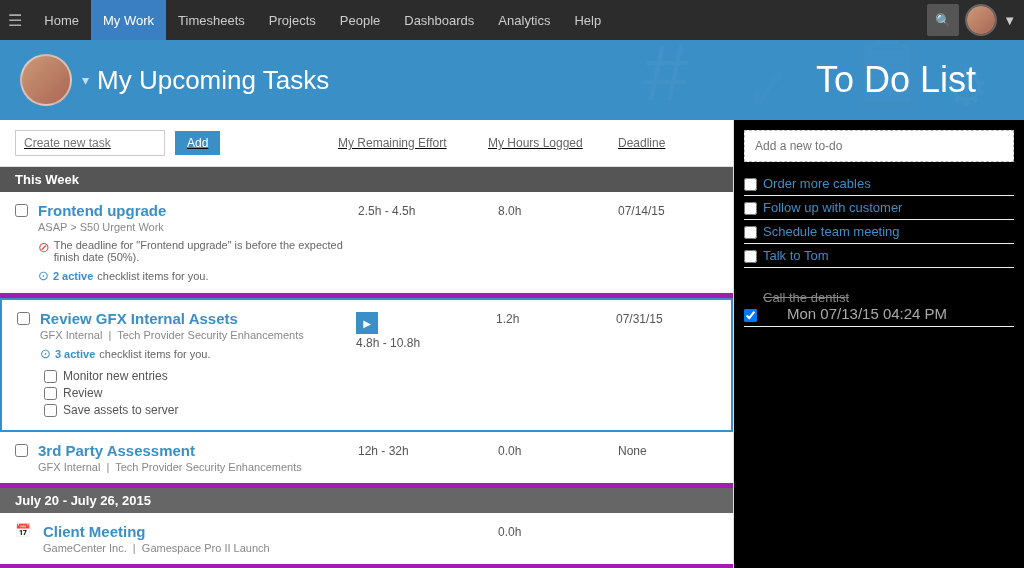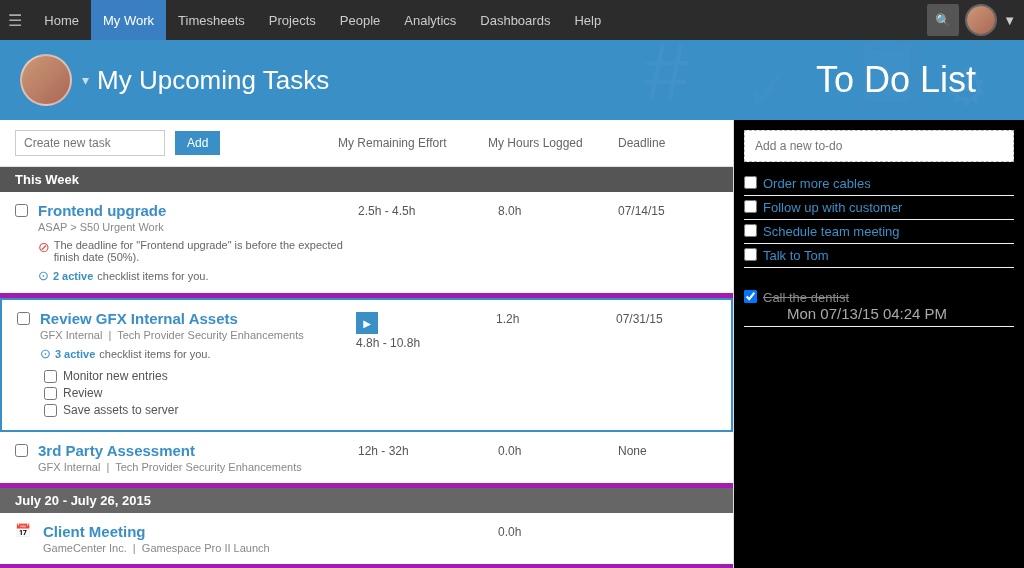--- a/index.html
+++ b/index.html
@@ -21,21 +21,21 @@
     .header-avatar { width: 52px; height: 52px; border-radius: 50%; background: linear-gradient(135deg, #c97, #a65); margin-right: 10px; flex-shrink: 0; border: 2px solid rgba(255,255,255,0.5); }
     .header-arrow { color: rgba(255,255,255,0.7); font-size: 14px; margin-right: 8px; }
     .header-title { color: #fff; font-size: 26px; font-weight: normal; }
     .todo-section-title { position: absolute; right: 48px; color: #ffffff; font-size: 36px; font-weight: normal; }
 
     
     .main-content { display: flex; height: calc(568px - 40px - 80px); }
 
     
     .task-area { flex: 1; background: #fff; overflow-y: auto; padding: 0; border-right: 1px solid #ddd; }
-    .task-toolbar { display: flex; align-items: center; padding: 10px 15px; border-bottom: 1px solid #e0e0e0; gap: 10px; }
+    .task-toolbar { display: flex; align-items: center; padding: 10px 15px; border-bottom: 1px solid #e0e0e0; gap: 10px; text-decoration: underline; }
     .create-task-input { border: 1px solid #ccc; padding: 5px 8px; font-size: 12px; width: 150px; color: #999; }
     .add-btn { background: #3a8fc7; color: #fff; border: none; padding: 5px 12px; font-size: 12px; cursor: pointer; }
     .col-effort { width: 140px; }
     .col-hours { width: 120px; }
     .col-deadline { width: 100px; }
 
     
     .week-header { background: #555; color: #fff; padding: 5px 15px; font-size: 13px; font-weight: bold; margin: 0; }
     .week-header-date { background: #666; color: #fff; padding: 5px 15px; font-size: 13px; font-weight: bold; }
 
@@ -61,38 +61,38 @@
     .checklist-item { display: flex; align-items: flex-end; gap: 6px; margin: 3px 0; font-size: 12px; color: #555; }
     .checklist-item input[type=checkbox] { margin: 0; }
 
     
     .timer-btn { background: #3a8fc7; color: #fff; border: none; width: 22px; height: 22px; display: flex; align-items: center; justify-content: center; cursor: pointer; margin-right: 8px; flex-shrink: 0; margin-top: 2px; font-size: 10px; }
 
     
     .todo-panel { width: 290px; background: #000000; padding: 0; }
     .todo-add-input { border: 1px dashed #bbb; padding: 8px 10px; margin: 10px; font-size: 12px; color: #bbb; width: calc(100% - 20px); }
     .todo-items { padding: 0 10px; }
-    .todo-item { display: flex; align-items: flex-start; gap: 6px; padding: 4px 0; border-bottom: 1px solid #f0f0f0; }
+    .todo-item { display: flex; align-items: flex-end; gap: 6px; padding: 4px 0; border-bottom: 1px solid #f0f0f0; }
     .todo-item-label { color: #3a8fc7; font-size: 13px; cursor: pointer; }
     .todo-item-label.completed { text-decoration: line-through; color: #888; }
     .todo-completed-section { padding: 6px 10px; }
     .todo-completed-time { color: #aaa; font-size: 15px; margin-left: 24px; }
   </style>
 </head>
 <body>
 
 <nav class="navbar">
   <span class="navbar-menu-icon">☰</span>
   <a class="nav-item">Home</a>
   <a class="nav-item active">My Work</a>
   <a class="nav-item">Timesheets</a>
   <a class="nav-item">Projects</a>
   <a class="nav-item">People</a>
+  <a class="nav-item">Dashboards</a>
   <a class="nav-item">Analytics</a>
-  <a class="nav-item">Dashboards</a>
   <a class="nav-item">Help</a>
   <div class="navbar-right">
     <div class="search-icon-btn">🔍</div>
     <div class="avatar-nav">
       <div class="avatar-nav-img"></div>
     </div>
     <span style="color:#ccc; cursor:pointer;">▼</span>
   </div>
 </nav>
 

